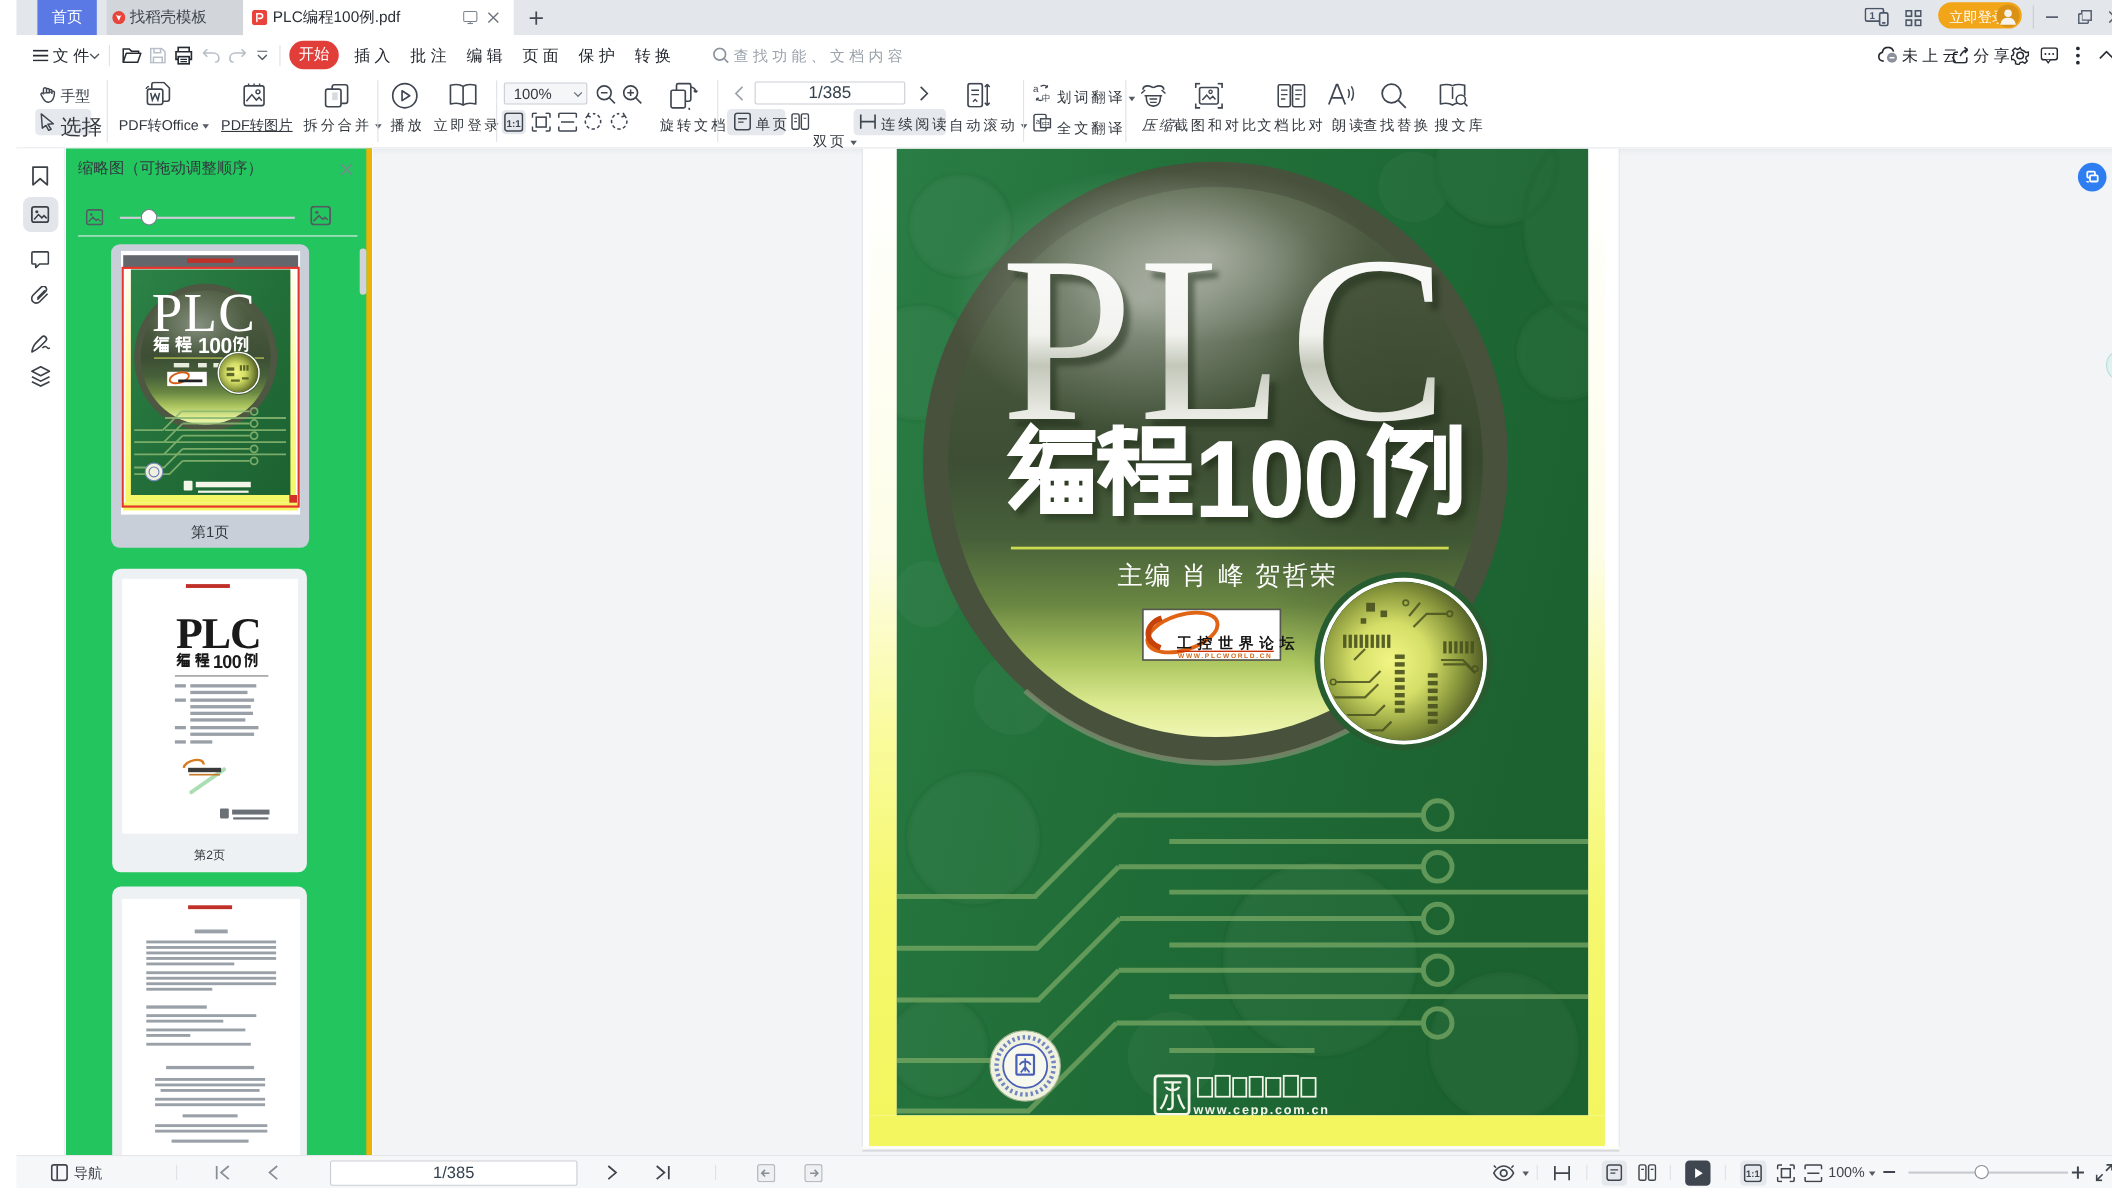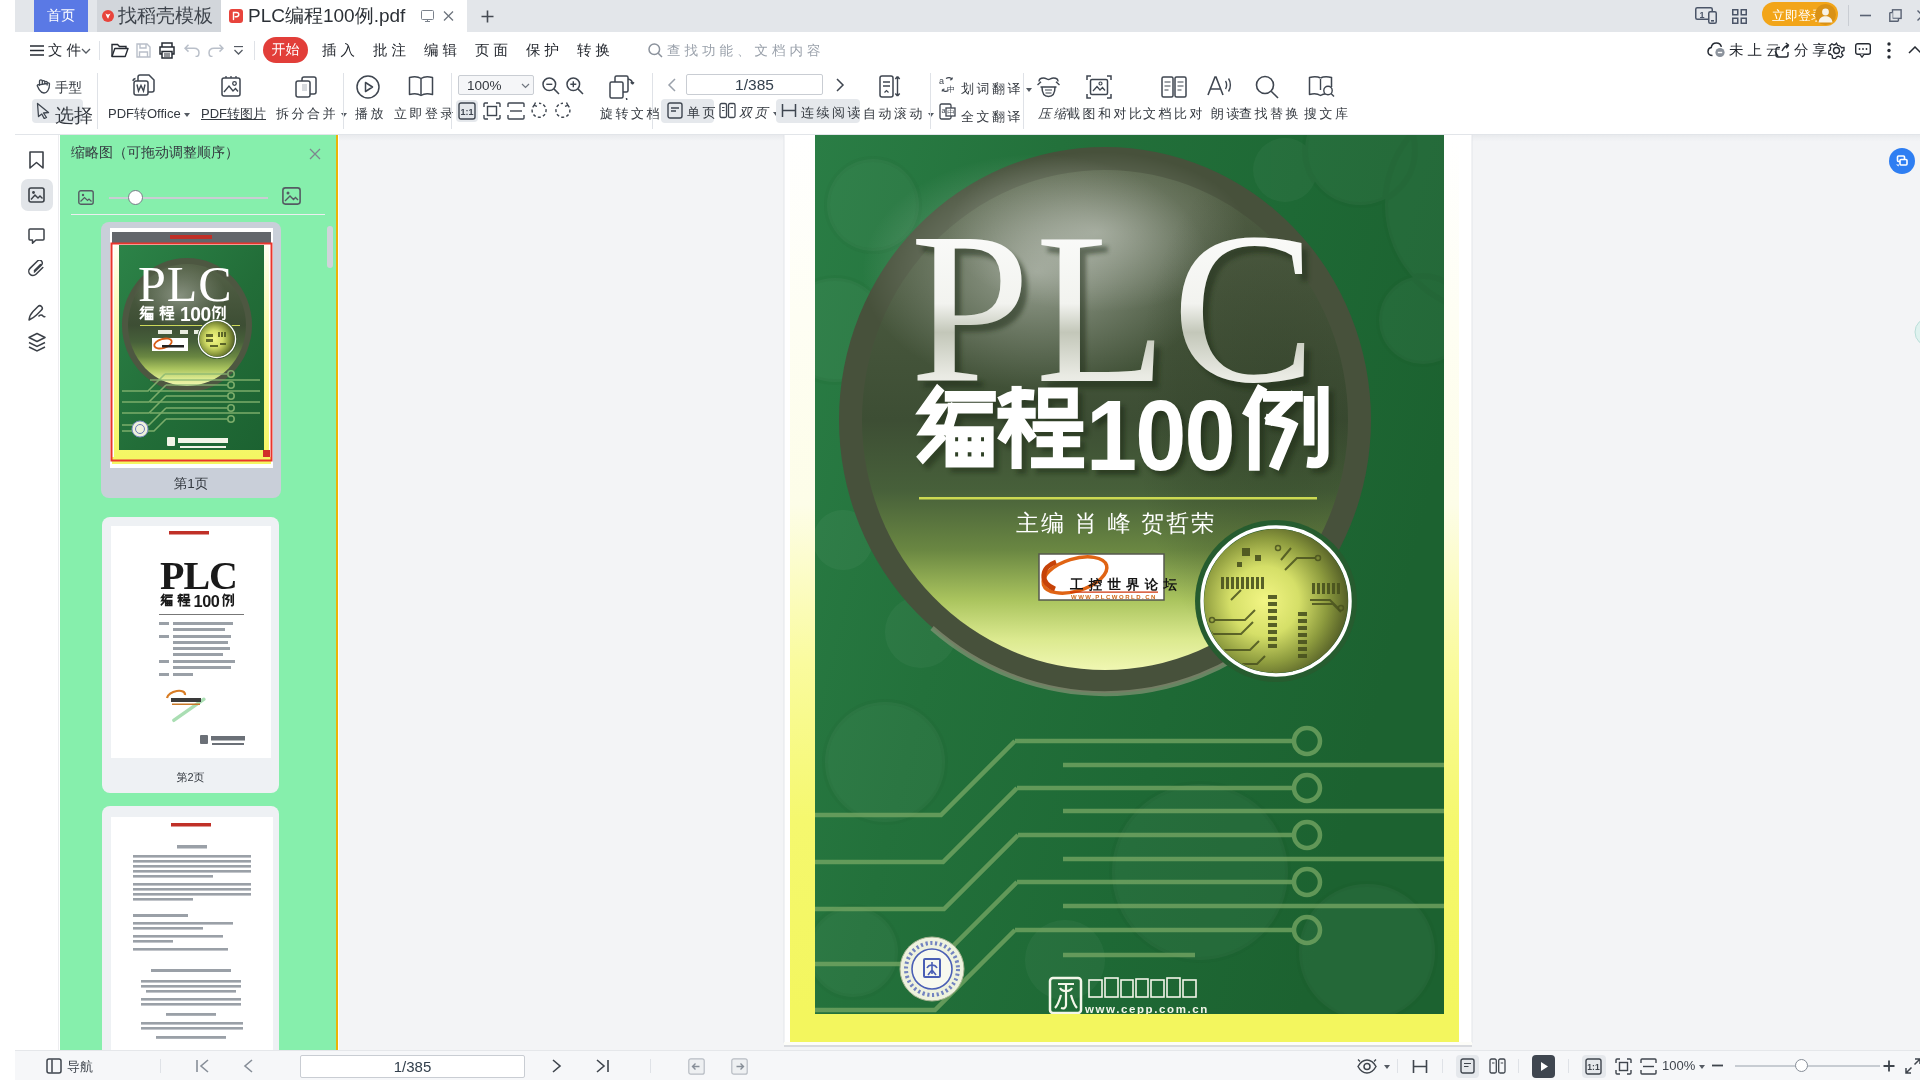--- a/index.html
+++ b/index.html
@@ -1,40 +1,40 @@
 <!DOCTYPE html>
 <html><head>
 <meta charset="utf-8">
 <style>
 *{margin:0;padding:0;box-sizing:border-box;}
 html,body{width:1920px;height:1080px;overflow:hidden;font-family:"Liberation Sans",sans-serif;}
 #app{position:relative;width:1920px;height:1080px;background:#fff;margin-left:15px;}
 .abs{position:absolute;}
 
 #tabbar{position:absolute;left:0;top:0;width:1920px;height:32px;background:#e3e6ea;}
-.tab{position:absolute;top:0;height:32px;display:flex;align-items:center;font-size:19px;}
+.tab{position:absolute;top:0;height:32px;display:flex;align-items:center;font-size:14px;}
 #tab-home{left:19px;width:54px;background:#5a79e5;color:#fff;justify-content:center;font-size:14px;}
 #tab-docer{left:82px;width:124px;background:#d2d6db;color:#3d434b;padding-left:21px;}
 #tab-doc{left:206px;width:246px;background:#ffffff;color:#2b3036;padding-left:27px;}
 .ticon{position:absolute;top:50%;transform:translateY(-50%);}
 
 #menubar{position:absolute;left:0;top:32px;width:1920px;height:37px;background:#fff;}
 .mitem{position:absolute;top:0;height:37px;display:flex;align-items:center;color:#23272e;font-size:14.5px;letter-spacing:4px;}
 .vsep{position:absolute;width:1px;background:#dfe2e7;}
 #btn-start{position:absolute;left:248px;top:5px;width:45px;height:26px;background:#e23e39;border-radius:13px;color:#fff;font-size:14px;display:flex;align-items:center;justify-content:center;}
 
 #ribbon{position:absolute;left:0;top:69px;width:1920px;height:66px;background:#fff;border-bottom:1px solid #e2e5e9;}
 .rlabel{position:absolute;font-size:13px;color:#33383f;white-space:nowrap;}.lsp{letter-spacing:2.5px;}
 .rsel{background:#e5e8ec;border-radius:4px;}
 .caret{display:inline-block;width:0;height:0;border-left:3.5px solid transparent;border-right:3.5px solid transparent;border-top:4px solid #555b63;vertical-align:middle;margin-left:3px;}
 
 #sidebar{position:absolute;left:0;top:135px;width:44px;height:915px;background:#fff;border-right:1px solid #ededf0;}
 .sic{position:absolute;left:13px;}
 
-#panel{position:absolute;left:45px;top:135px;width:278px;height:915px;background:#86efac;border-right:2px solid #eab308;}
+#panel{position:absolute;left:45px;top:135px;width:278px;height:915px;background:#22c55e;border-right:5px solid #eab308;}
 
 #view{position:absolute;left:324px;top:135px;width:1596px;height:915px;background:#f3f4f6;overflow:hidden;}
 
 #status{position:absolute;left:0;top:1050px;width:1920px;height:30px;background:#f6f7f9;border-top:1px solid #e5e7ea;font-size:13px;color:#3f454d;}
 .st{position:absolute;display:flex;align-items:center;}
 </style>
 </head>
 <body>
 <div id="app">
 <div id="tabbar">
@@ -272,21 +272,21 @@
   <svg class="abs" style="left:652px;top:33px" width="16" height="17" viewBox="0 0 16 17">
         <rect x="1" y="1" width="14" height="15" rx="2" fill="none" stroke="#3f4650" stroke-width="1.4"></rect>
         <path d="M4 6 H12 M4 9 H9" stroke="#3f4650" stroke-width="1.3"></path>
       </svg>
   <div class="rlabel lsp" style="left:672px;top:35px;">单页</div>
   <svg class="abs" style="left:704px;top:33px" width="17" height="17" viewBox="0 0 17 17">
         <rect x="1" y="1.5" width="6.5" height="14" rx="1.5" fill="none" stroke="#3f4650" stroke-width="1.3"></rect>
         <rect x="9.5" y="1.5" width="6.5" height="14" rx="1.5" fill="none" stroke="#3f4650" stroke-width="1.3"></rect>
         <path d="M3 5.5 H5.5 M11.5 5.5 H14 M3 8.5 H5.5" stroke="#3f4650" stroke-width="1.1"></path>
       </svg>
-  <div class="rlabel lsp" style="left:724px;top:35px;font-style:italic;">双页<span class="caret"></span></div>
+  <div class="rlabel lsp" style="left:724px;top:51px;">双页<span class="caret"></span></div>
   <div class="rsel abs" style="left:761px;top:30px;width:84px;height:24px;"></div>
   <svg class="abs" style="left:766px;top:34px" width="16" height="15" viewBox="0 0 16 15">
         <path d="M1.5 1 V14 M14.5 1 V14 M1.5 7.5 H14.5" fill="none" stroke="#3f4650" stroke-width="1.5"></path>
         <path d="M4 4.5 H12 M4 10.5 H12" stroke="#3f4650" stroke-width="0"></path>
       </svg>
   <div class="rlabel lsp" style="left:786px;top:35px;">连续阅读</div>
   <svg class="abs" style="left:864px;top:6px" width="22" height="23" viewBox="0 0 22 23">
         <rect x="1" y="1" width="13" height="21" rx="2" fill="none" stroke="#3f4650" stroke-width="1.5"></rect>
         <path d="M4 7 H11 M4 11 H11" stroke="#3f4650" stroke-width="1.3"></path>
         <path d="M5.5 17.5 L7.5 15.5 L9.5 17.5" fill="none" stroke="#3f4650" stroke-width="1.2"></path>

